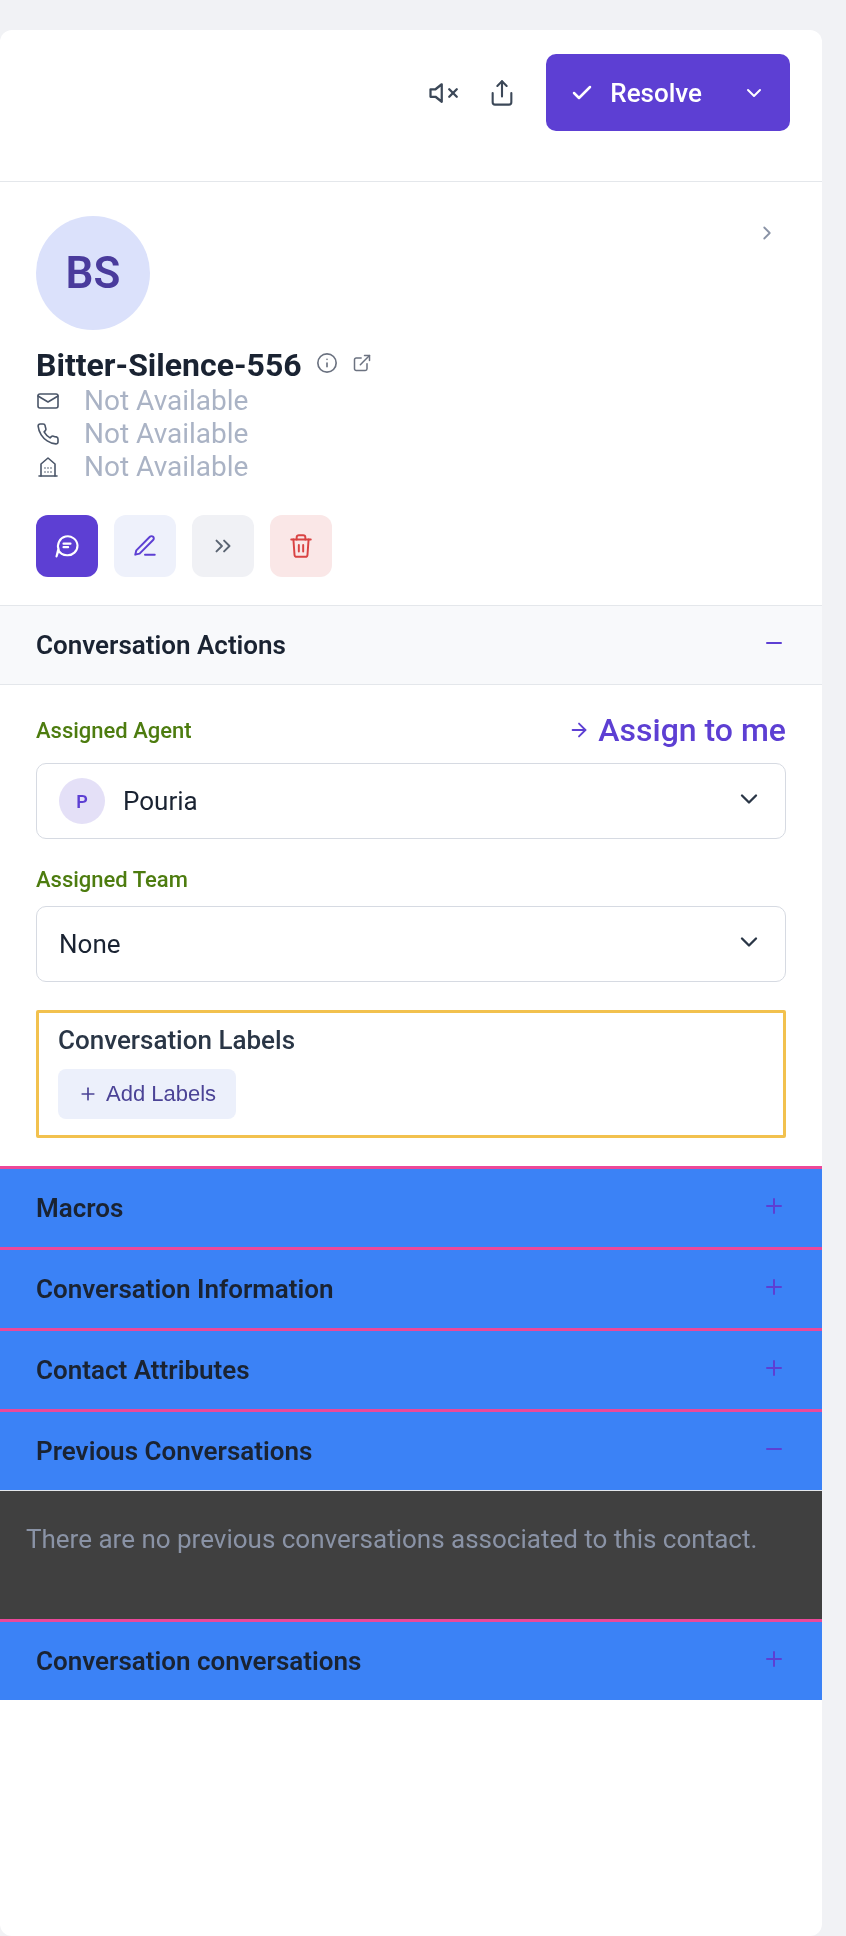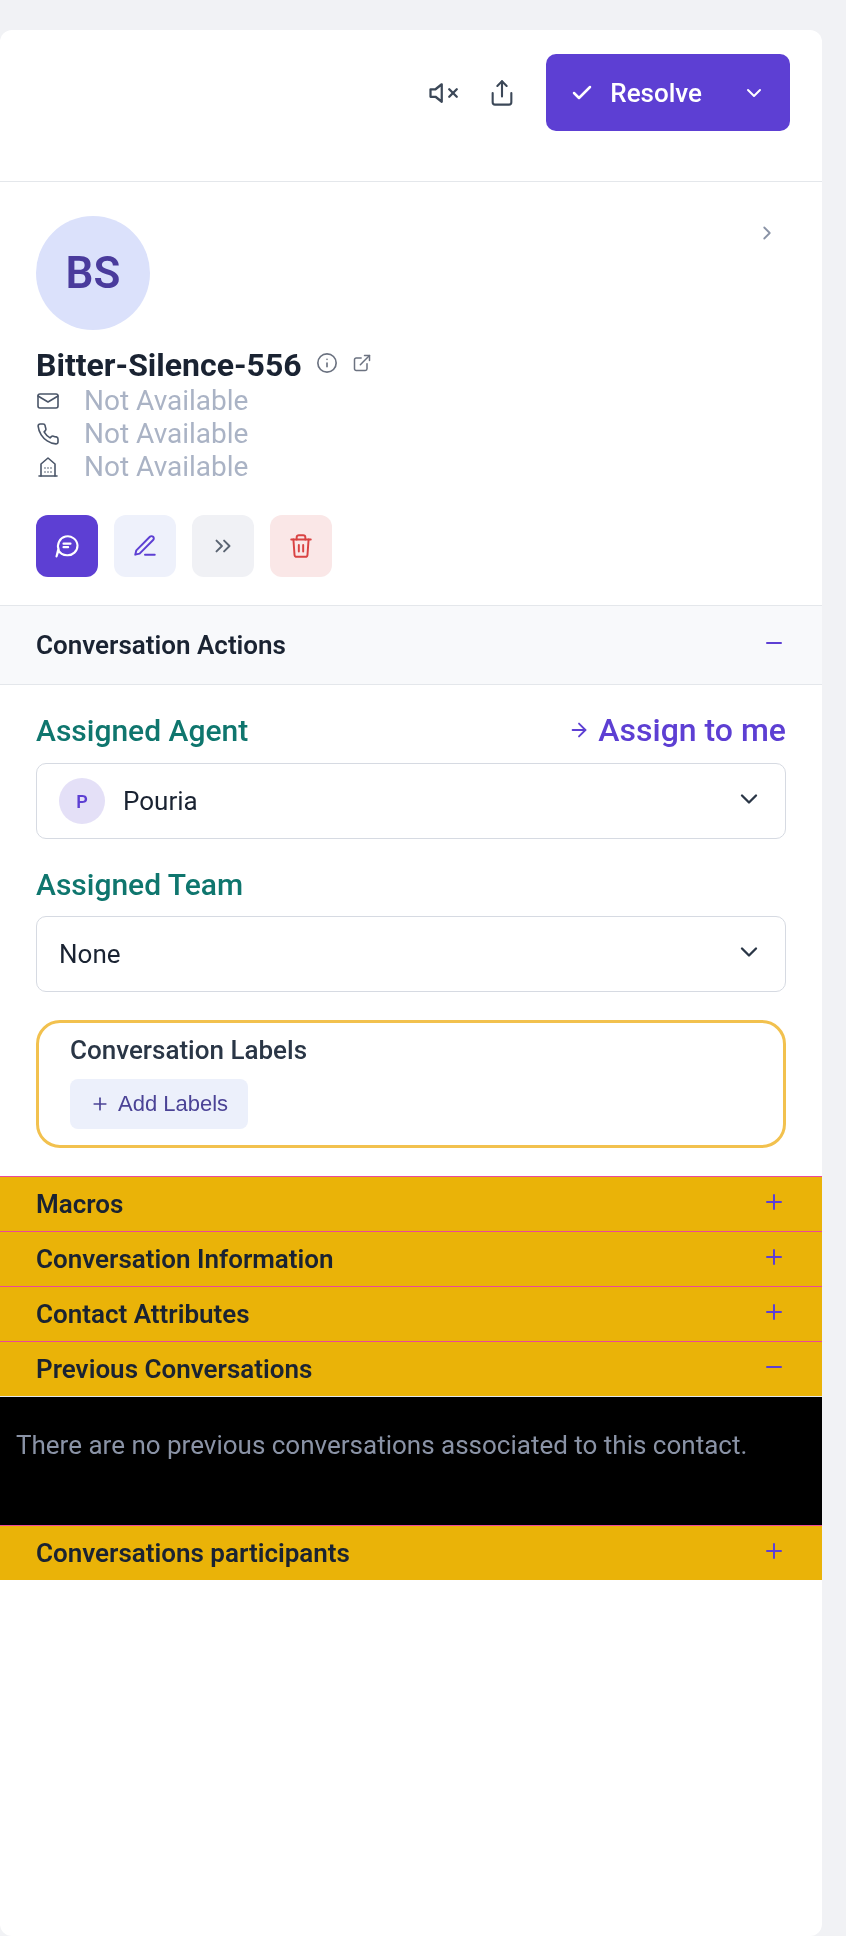--- a/index.html
+++ b/index.html
@@ -133,21 +133,21 @@
       color: #1a2332;
     }
     .toggle-icon { color: #5d3fd3; }
     .section-body { padding: 26px 36px 28px; background: #fff; }
     .field-label-row {
       display: flex;
       justify-content: space-between;
       align-items: center;
       margin-bottom: 14px;
     }
-    .field-label { font-size: 30px; font-weight: 500; color: #0f766e; }
+    .field-label { font-size: 22px; font-weight: 500; color: #4d7c0f; }
     .link-text {
       color: #5d3fd3;
       font-size: 32px;
       font-weight: 500;
       display: flex;
       align-items: center;
       gap: 8px;
       cursor: pointer;
     }
     .select-box {
@@ -171,22 +171,22 @@
       align-items: center;
       justify-content: center;
       font-size: 18px;
       font-weight: 600;
     }
     .select-text { font-size: 26px; color: #1a2332; }
     .select-chevron { color: #2a3646; }
     .field-block { margin-bottom: 28px; }
     .labels-area {
       border: 3px solid #f2c14e;
-      border-radius: 24px;
-      padding: 12px 31px 16px;
+      border-radius: 2px;
+      padding: 12px 19px 16px;
     }
     .labels-title{
         font-size: 26px;
         font-weight: 500;
         color: #2a3646;
         margin-bottom: 14px;
     }
     .add-labels-btn {
       background: #ecf0fb;
       color: #4b4396;
@@ -197,27 +197,27 @@
       font-weight: 500;
       display: flex;
       align-items: center;
       gap: 8px;
       cursor: pointer;
     }
     .collapsed-section {
       display: flex;
       justify-content: space-between;
       align-items: center;
-      padding: 12px 36px;
-      background: #eab308;
-      border-top: 1px solid #ec4899;
+      padding: 24px 36px;
+      background: #3b82f6;
+      border-top: 3px solid #ec4899;
     }
     .prev-conv-body {
-      padding: 28px 16px 60px;
-      background: #000000;
+      padding: 28px 26px 60px;
+      background: #404040;
       color: #8a93a6;
       font-size: 26px;
       line-height: 1.55;
     }
   </style>
 </head>
 <body>
 
 <div class="container">
   <div class="toolbar">
@@ -427,21 +427,21 @@
       <span class="section-title">Previous Conversations</span>
       <span class="toggle-icon">
         <svg width="24" height="24" viewBox="0 0 24 24" fill="none" stroke="currentColor" stroke-width="2" stroke-linecap="round">
             <line x1="5" y1="12" x2="19" y2="12"></line>
           </svg>
       </span>
     </div>
     <div class="prev-conv-body">There are no previous conversations associated to this contact.</div>
 
     <div class="collapsed-section">
-      <span class="section-title">Conversations participants</span>
+      <span class="section-title">Conversation conversations</span>
       <span class="toggle-icon">
         <svg width="24" height="24" viewBox="0 0 24 24" fill="none" stroke="currentColor" stroke-width="2" stroke-linecap="round">
             <line x1="12" y1="5" x2="12" y2="19"></line>
             <line x1="5" y1="12" x2="19" y2="12"></line>
           </svg>
       </span>
     </div>
   </div>
 </div>
 

